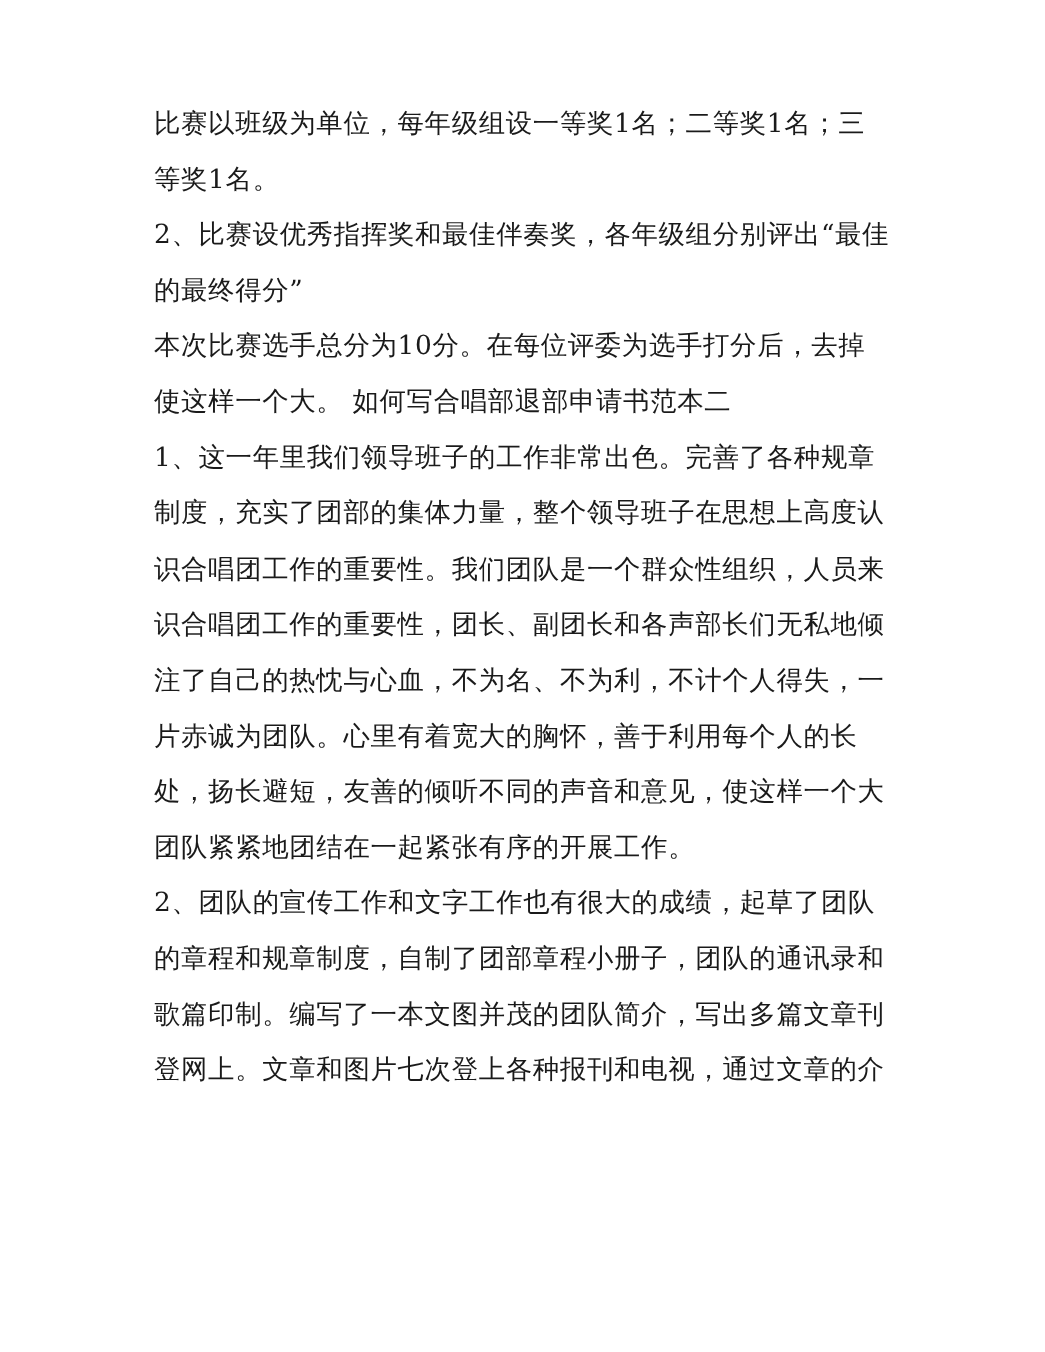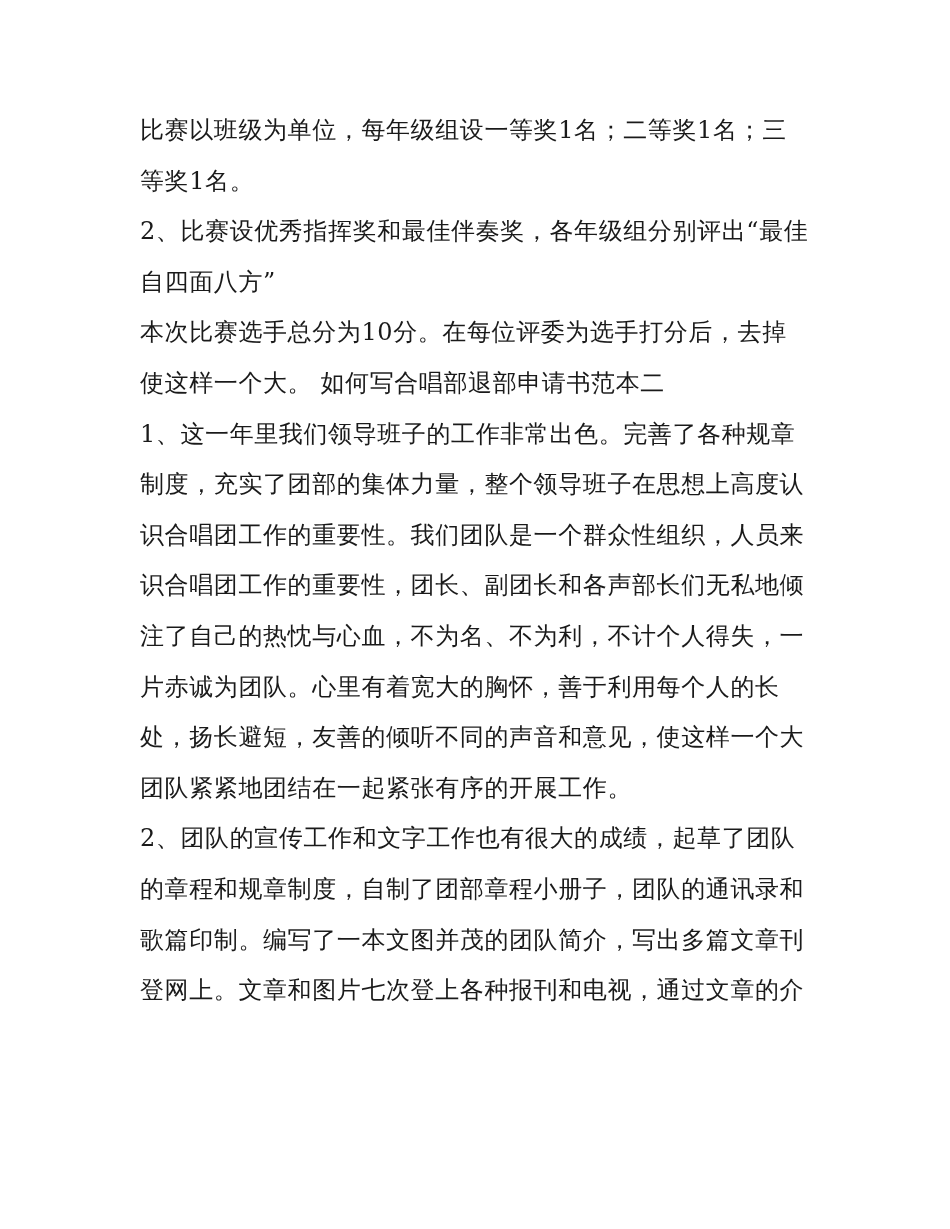--- a/index.html
+++ b/index.html
@@ -1,32 +1,32 @@
 <!DOCTYPE html>
 <html><head>
 <meta charset="utf-8">
 <style>
   html, body { margin: 0; padding: 0; background: #ffffff; }
   body { width: 950px; height: 1229px; position: relative; overflow: hidden; }
   .page {
-    position: absolute; left: 140px; top: 105px; width: 680px;
+    position: absolute; left: 140px; top: 87px; width: 680px;
     font-family: "DejaVu Serif", "Liberation Serif", serif;
     font-size: 24px; color: #1a1a1a; line-height: 50.6px;
     letter-spacing: 0.6px;
   }
   .line { white-space: nowrap; height: 50.6px; }
 </style>
 </head>
 <body>
 
 <div class="page">
   <div class="line">比赛以班级为单位，每年级组设一等奖1名；二等奖1名；三</div>
   <div class="line">等奖1名。</div>
   <div class="line">2、比赛设优秀指挥奖和最佳伴奏奖，各年级组分别评出“最佳</div>
-  <div class="line">自四面八方”</div>
+  <div class="line">的最终得分”</div>
   <div class="line">本次比赛选手总分为10分。在每位评委为选手打分后，去掉</div>
   <div class="line">使这样一个大。 如何写合唱部退部申请书范本二</div>
   <div class="line">1、这一年里我们领导班子的工作非常出色。完善了各种规章</div>
   <div class="line">制度，充实了团部的集体力量，整个领导班子在思想上高度认</div>
   <div class="line">识合唱团工作的重要性。我们团队是一个群众性组织，人员来</div>
   <div class="line">识合唱团工作的重要性，团长、副团长和各声部长们无私地倾</div>
   <div class="line">注了自己的热忱与心血，不为名、不为利，不计个人得失，一</div>
   <div class="line">片赤诚为团队。心里有着宽大的胸怀，善于利用每个人的长</div>
   <div class="line">处，扬长避短，友善的倾听不同的声音和意见，使这样一个大</div>
   <div class="line">团队紧紧地团结在一起紧张有序的开展工作。</div>

